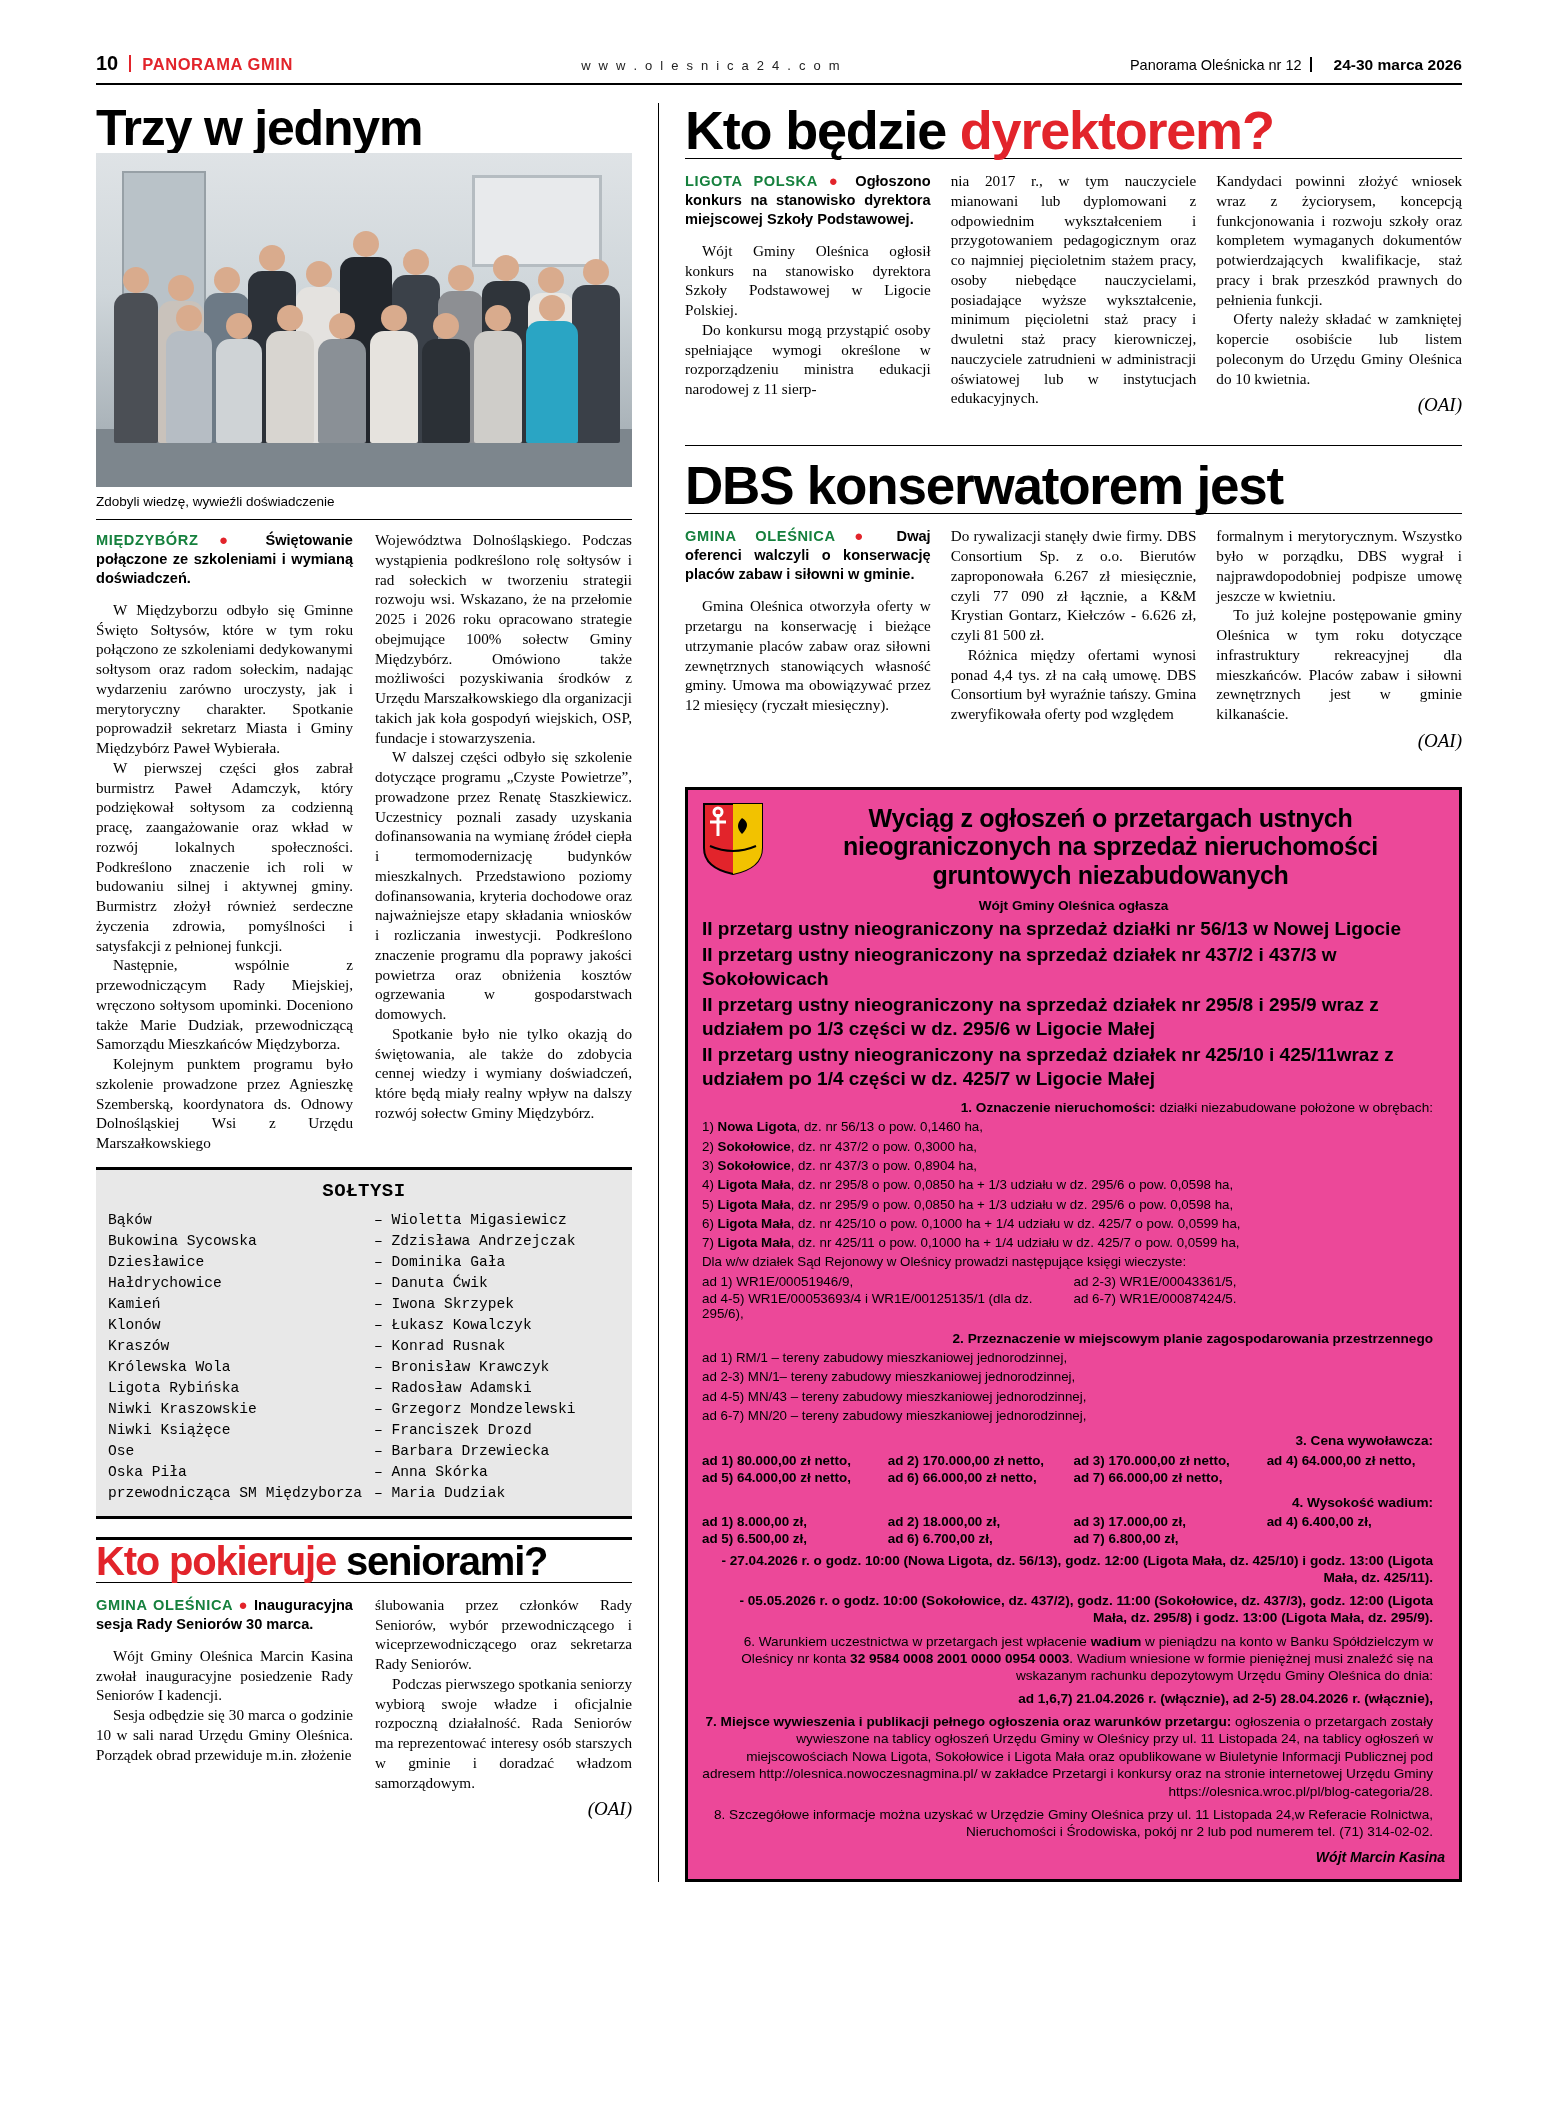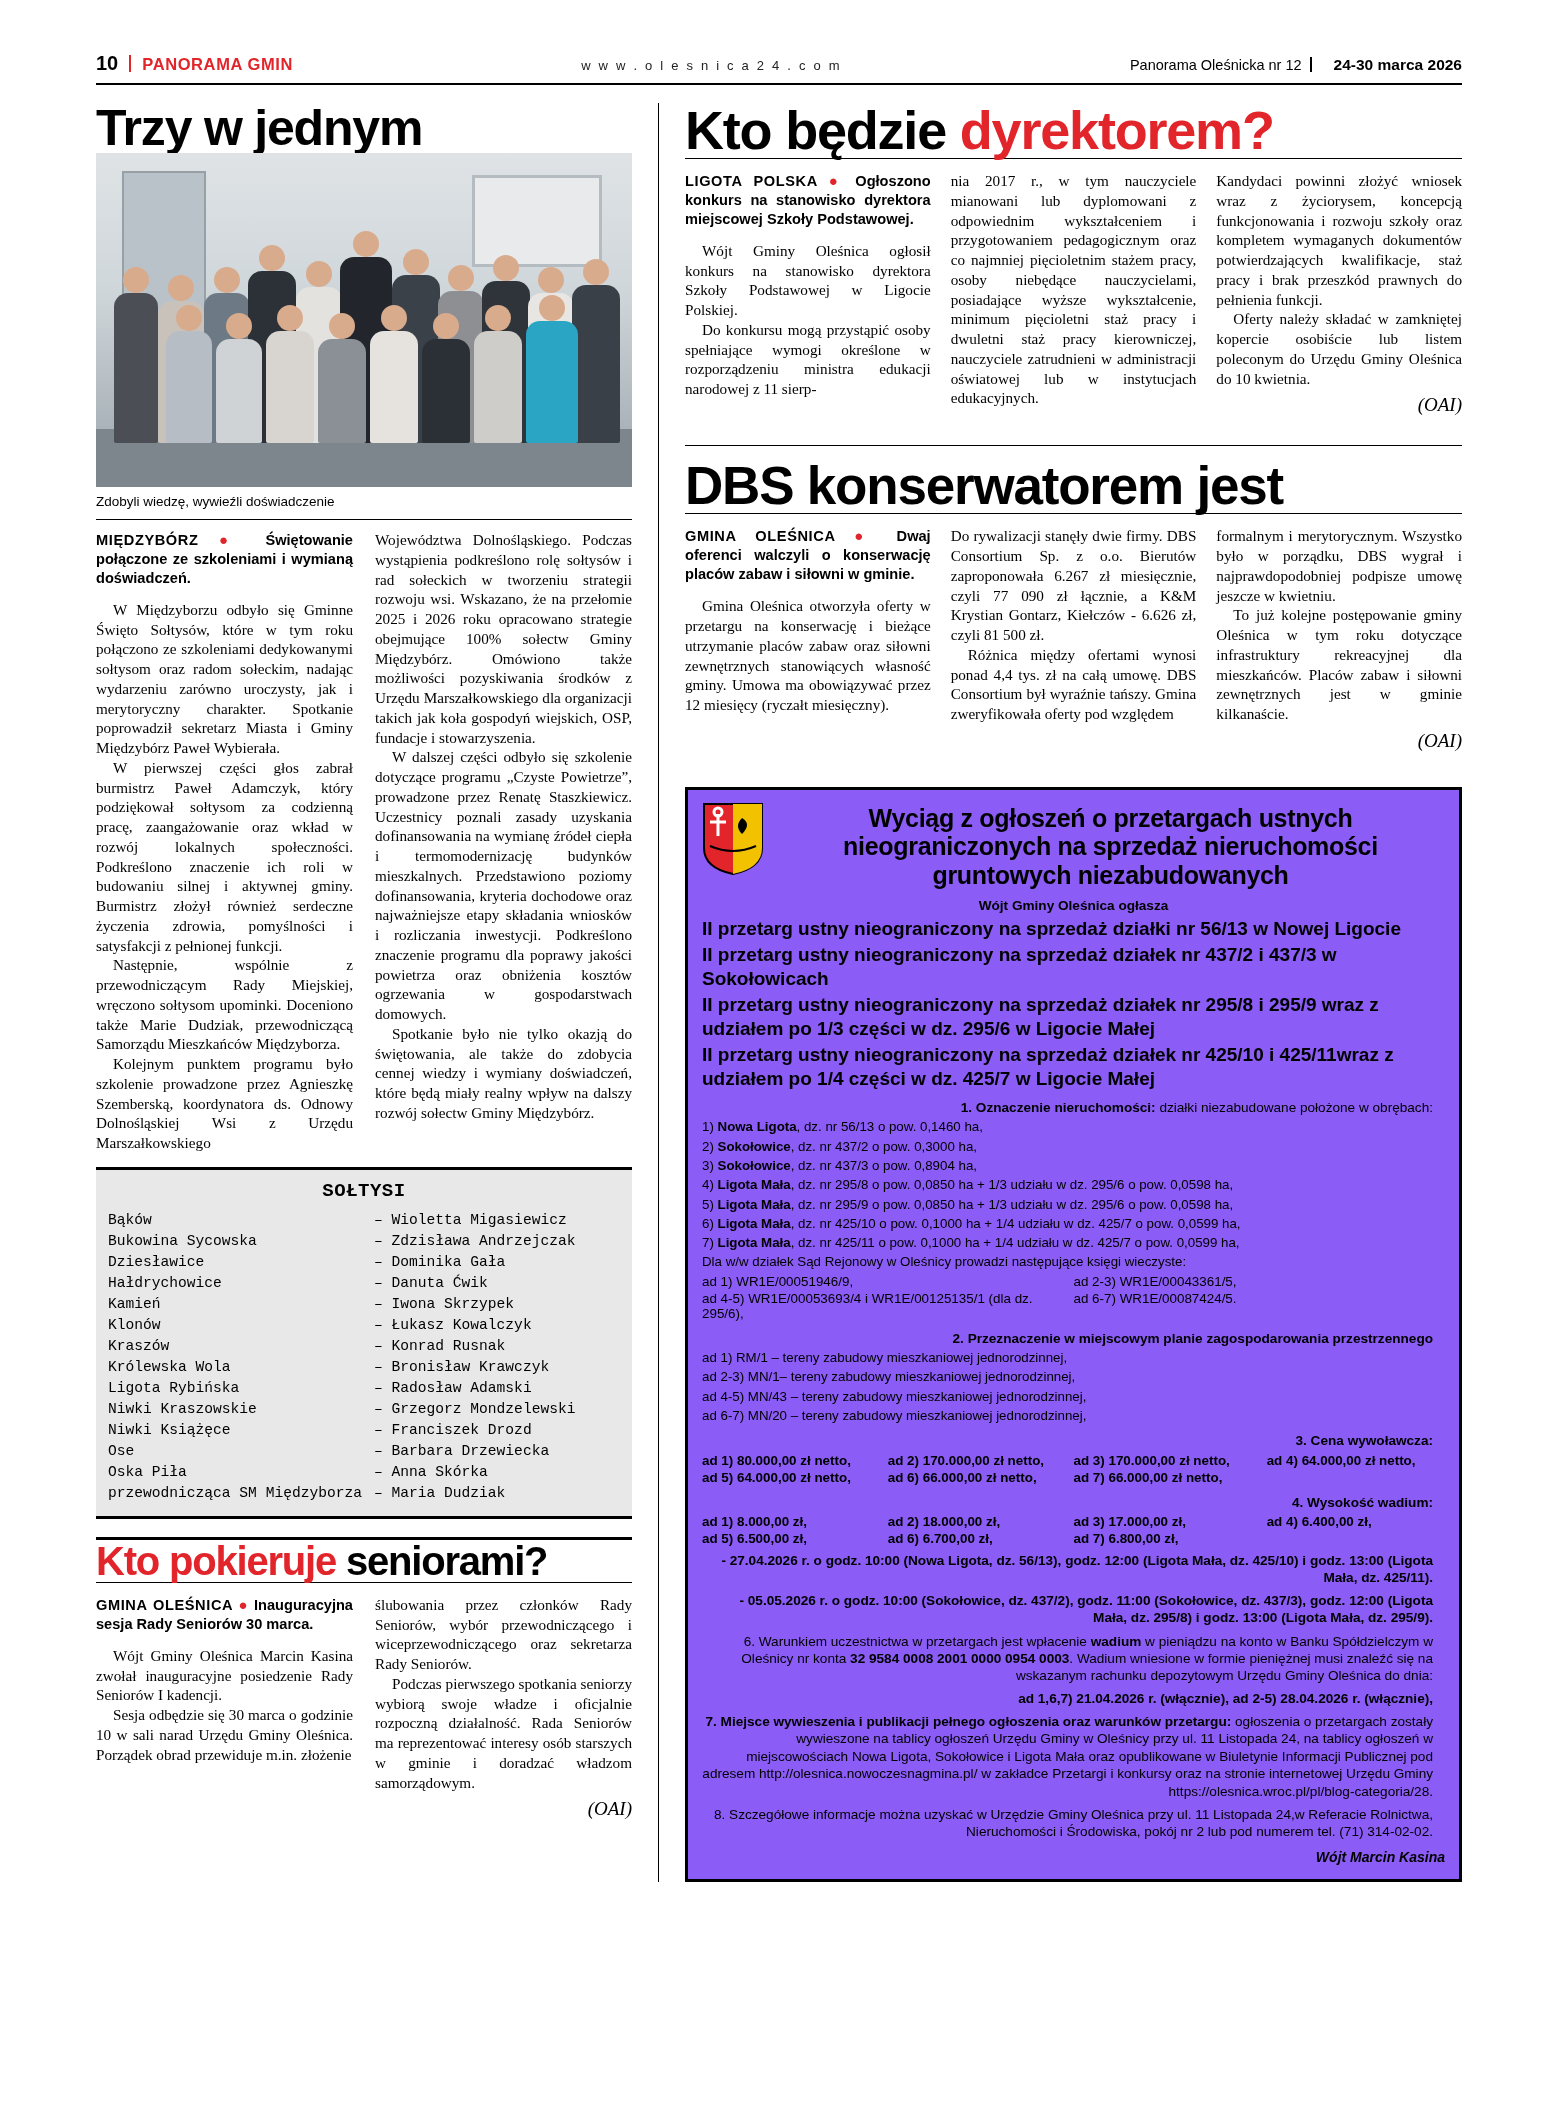--- a/index.html
+++ b/index.html
@@ -93,21 +93,21 @@
   }
   p.t.noind { text-indent: 0; }
   .lead {
     font-family: "Liberation Sans", sans-serif;
     font-weight: bold;
     font-size: 14.6px;
     line-height: 1.30;
     text-align: justify;
     margin: 0 0 12px 0;
   }
-  .lead .place { color:#000000; letter-spacing:.6px; }
+  .lead .place { color:#15803d; letter-spacing:.6px; }
   .dot { color:#e2242b; font-size: 15px; }
   .oai { text-align:right; font-style: italic; font-size: 19px; margin-top: 6px; }
 
   
   .soltysi {
     margin-top: 14px;
     border-top: 3px solid #000;
     border-bottom: 3px solid #000;
     background: #e8e8e8;
     padding: 6px 12px 12px 12px;
@@ -121,21 +121,21 @@
   .hr-thick { border:0; border-top:3px solid #000; margin: 18px 0 0 0; }
   .hr-thin { border:0; border-top:1px solid #000; margin: 10px 0 12px 0; }
 
   
   .rule-under-head { border:0; border-top:1px solid #000; margin: 0 0 12px 0;}
 
   
   .przetarg {
     margin-top: 16px;
     border: 3px solid #000;
-    background: #8b5cf6;
+    background: #ec4899;
     padding: 12px 14px 14px 14px;
     font-family: "Liberation Sans", sans-serif;
   }
   .pz-head { display:flex; align-items:flex-start; gap: 12px; }
   .crest { width: 62px; height: 74px; flex: none; }
   .pz-title { flex:1; text-align:center; font-weight:bold; font-size: 25px; line-height:1.14; letter-spacing:-.3px; margin-top: 2px;}
   .pz-sub { text-align:center; font-weight:bold; font-size: 13.6px; margin: 9px 0 4px 0; }
   .pz-li { font-weight:bold; font-size: 19px; line-height:1.26; margin: 2px 0; }
   .pz-p { font-size: 13.6px; line-height: 1.28; margin: 5px 12px 2px 0; text-align: right; }
   .pz-p.b { font-weight: bold; }

